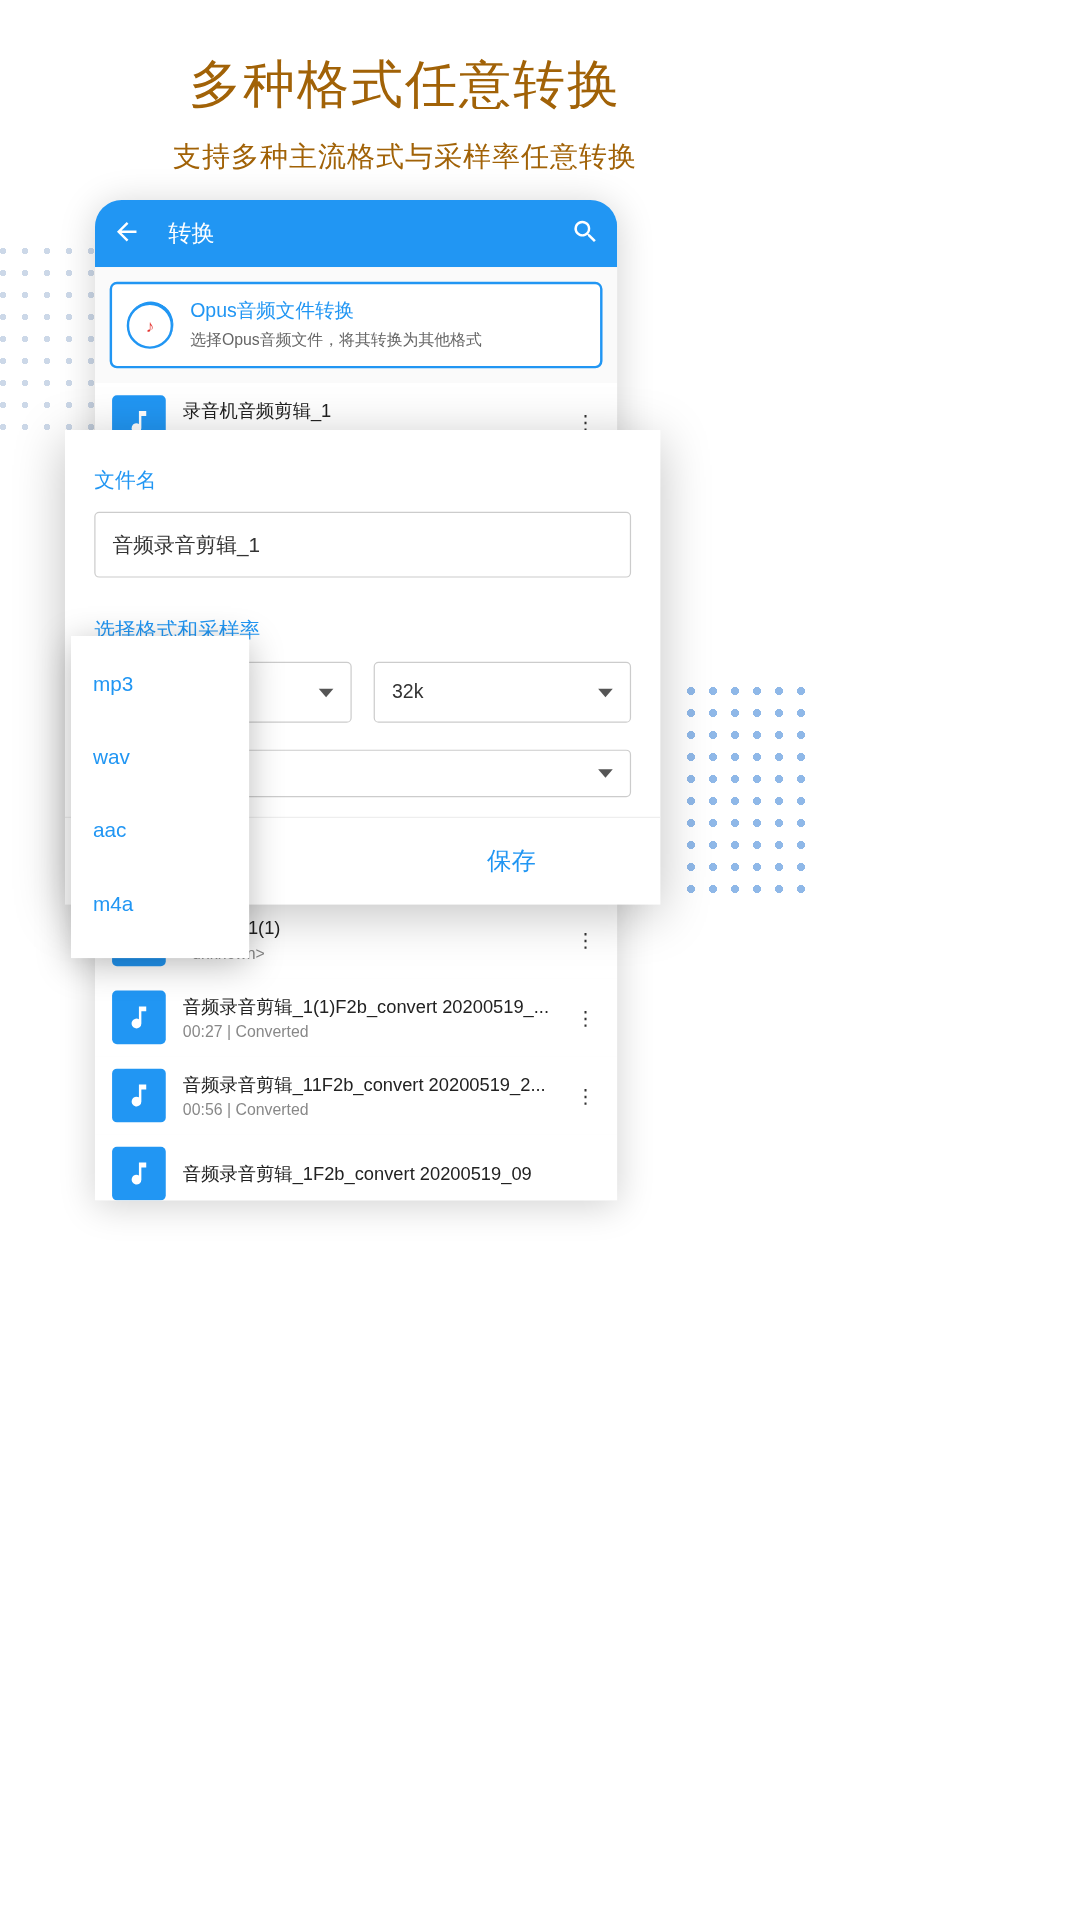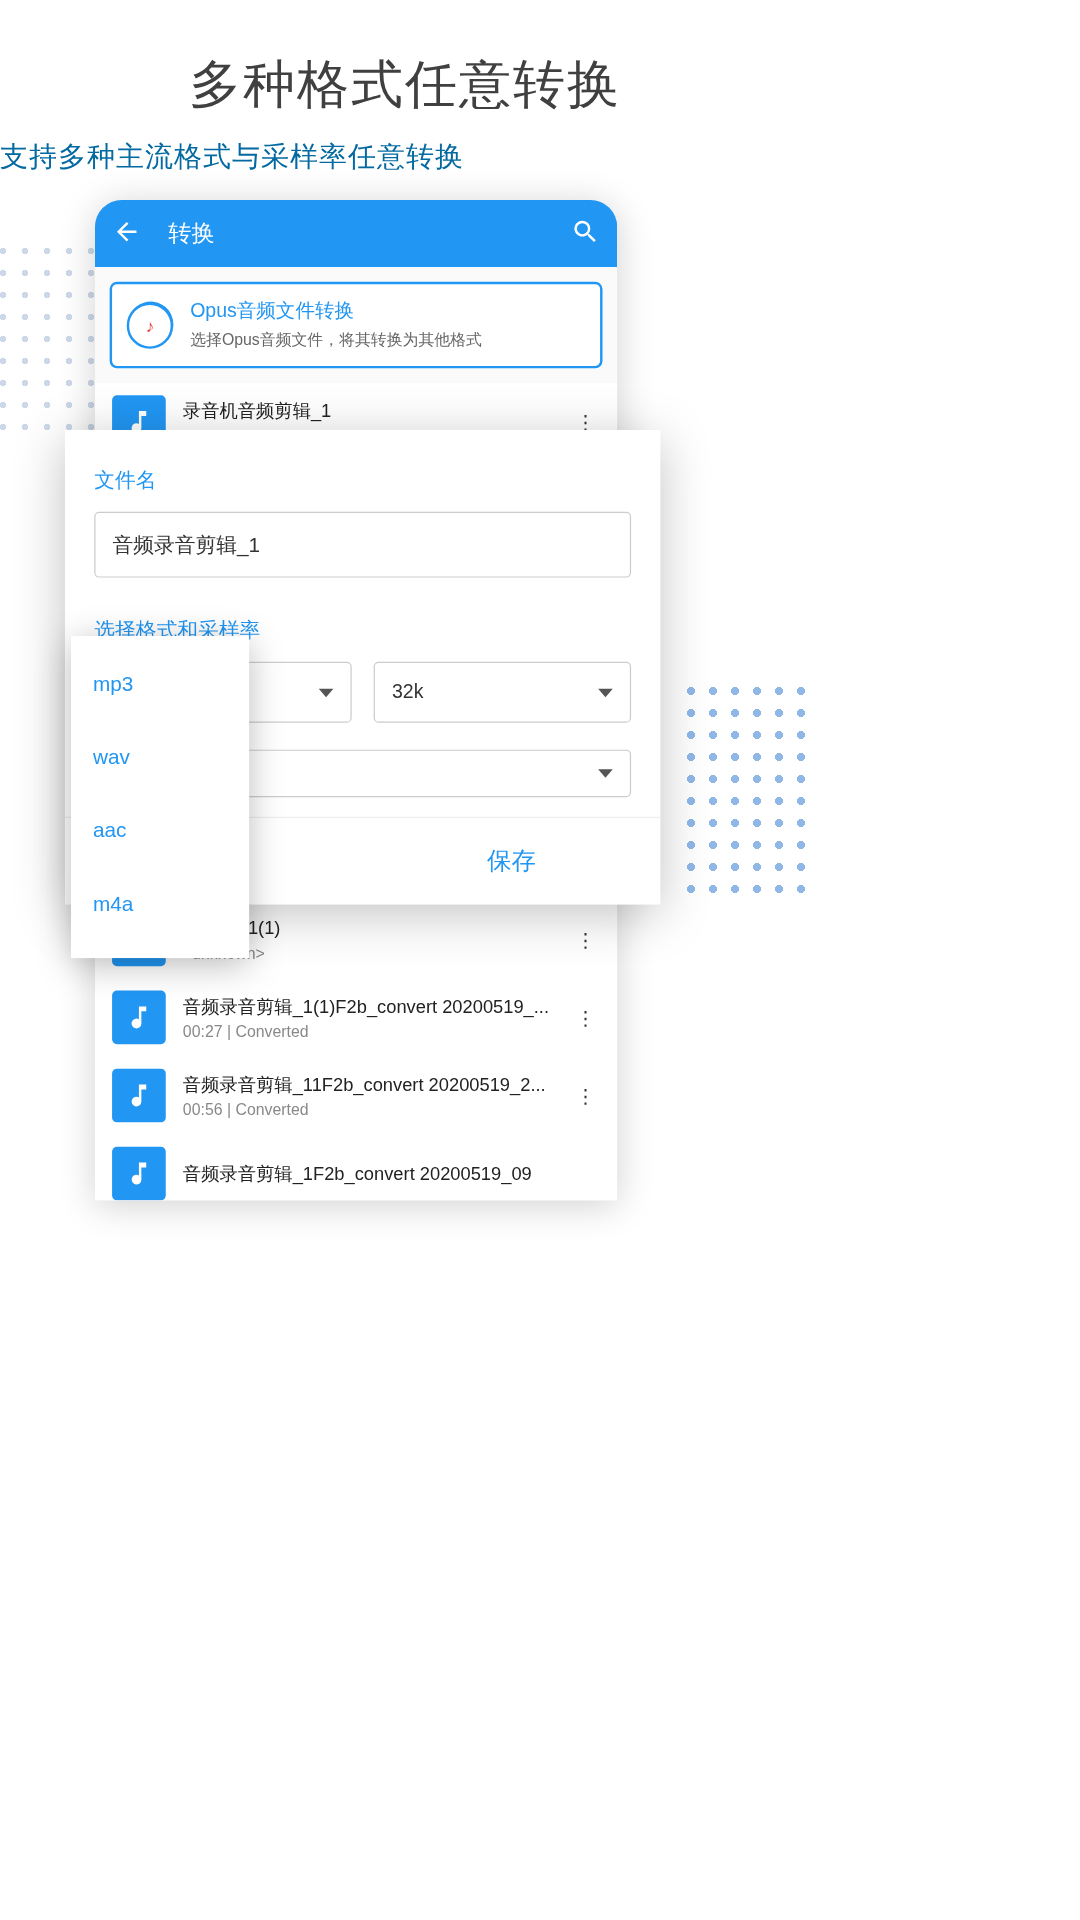--- a/index.html
+++ b/index.html
@@ -1,19 +1,19 @@
 <!DOCTYPE html>
 <html><head>
   <meta charset="utf-8">
   <style>
     * { margin: 0; padding: 0; box-sizing: border-box; font-family: -apple-system, "PingFang SC", "Microsoft YaHei", sans-serif; }
     body { width: 810px; height: 1440px; background: #fff; overflow: hidden; position: relative; }
 
-    .hero-title { font-size: 52px; font-weight: 400; text-align: center; margin-top: 50px; color: #404040; letter-spacing: 2px; }
-    .hero-subtitle { font-size: 28px; font-weight: 400; text-align: left; margin-top: 18px; color: #0369a1; letter-spacing: 1px; }
+    .hero-title { font-size: 52px; font-weight: 400; text-align: center; margin-top: 50px; color: #a16207; letter-spacing: 2px; }
+    .hero-subtitle { font-size: 28px; font-weight: 400; text-align: center; margin-top: 18px; color: #a16207; letter-spacing: 1px; }
 
     .bg-dots-left { position: absolute; left: -30px; top: 240px; width: 150px; height: 200px; background-image: radial-gradient(circle, #ccd8e8 3px, transparent 3px); background-size: 22px 22px; z-index: 0; }
     .bg-dots-right { position: absolute; right: -30px; top: 680px; width: 160px; height: 220px; background-image: radial-gradient(circle, #8fb8e8 4px, transparent 4px); background-size: 22px 22px; z-index: 0; }
 
     .phone-frame { position: absolute; left: 95px; top: 200px; width: 428px; height: 820px; background: #f0f0f0; border-radius: 22px 22px 0 0; box-shadow: 0 4px 30px rgba(0,0,0,0.18); overflow: hidden; z-index: 1; transform: scale(1.22); transform-origin: top left; }
 
     .app-bar { background: #2196F3; height: 55px; display: flex; align-items: center; padding: 0 14px; }
     .app-bar .back { color: #fff; width: 34px; }
     .app-bar .title { color: #fff; font-size: 19px; flex: 1; margin-left: 12px; }
     .app-bar .search { color: #fff; width: 34px; text-align: right; }

